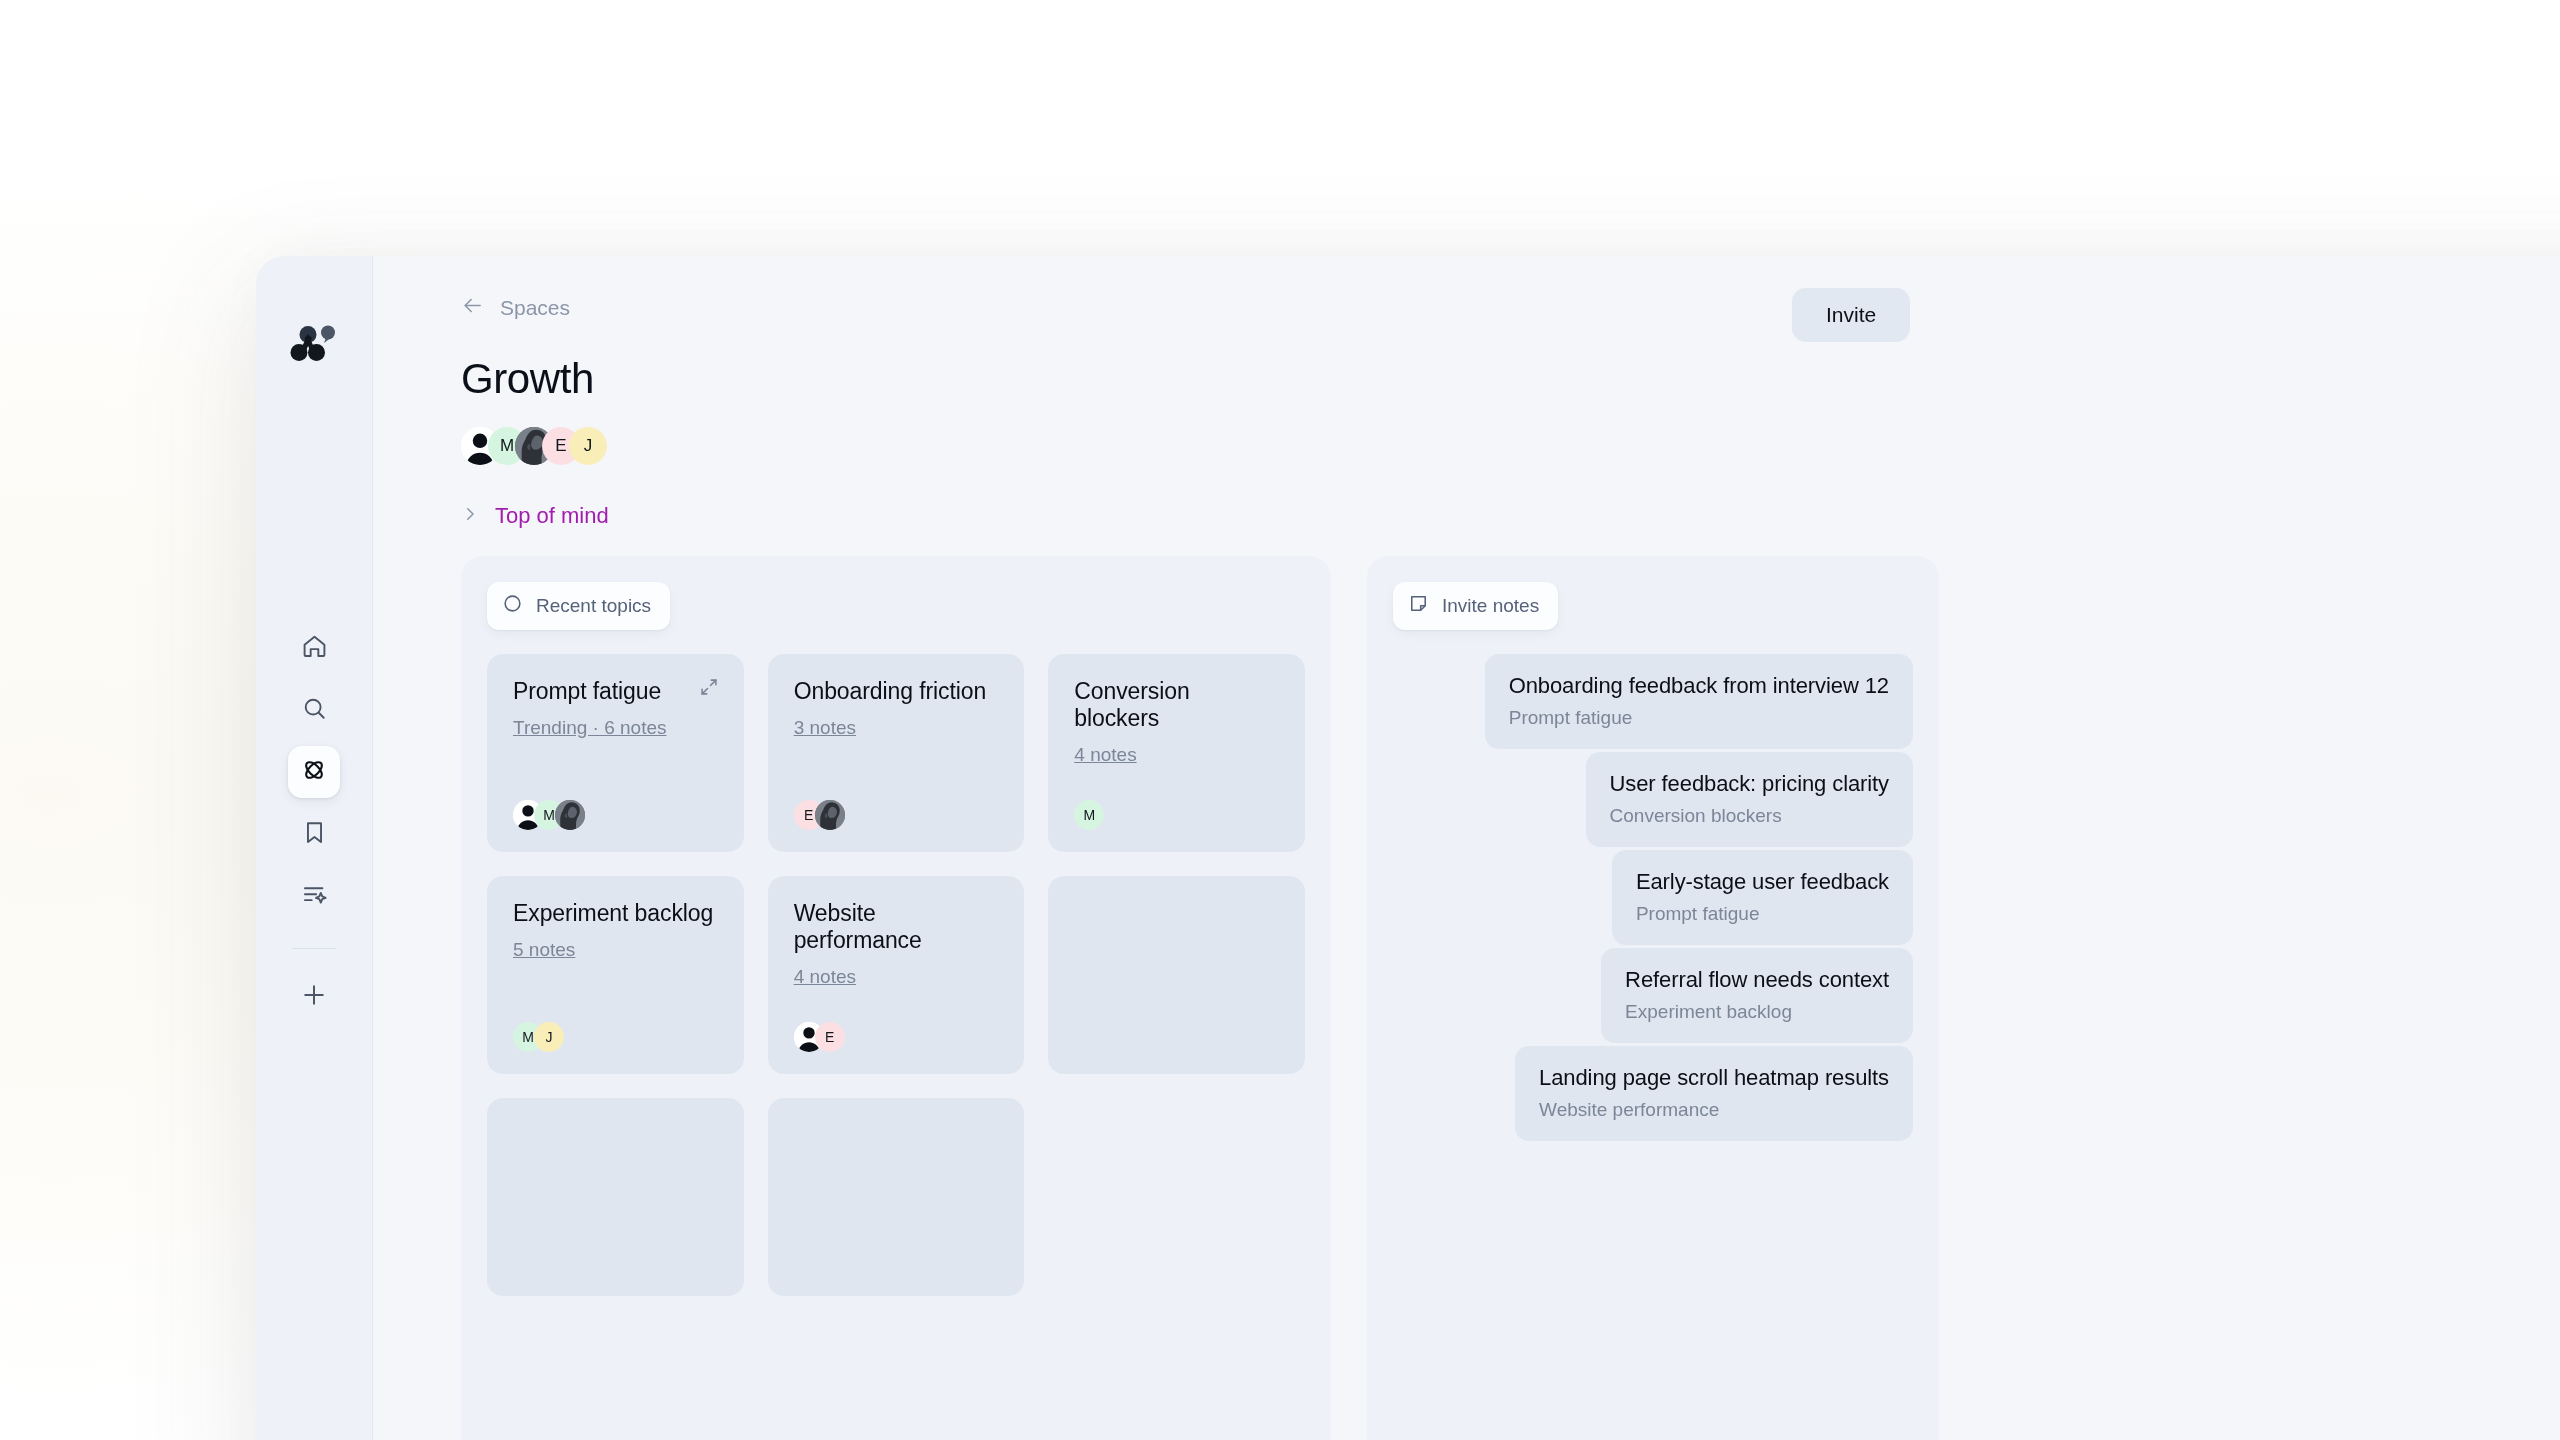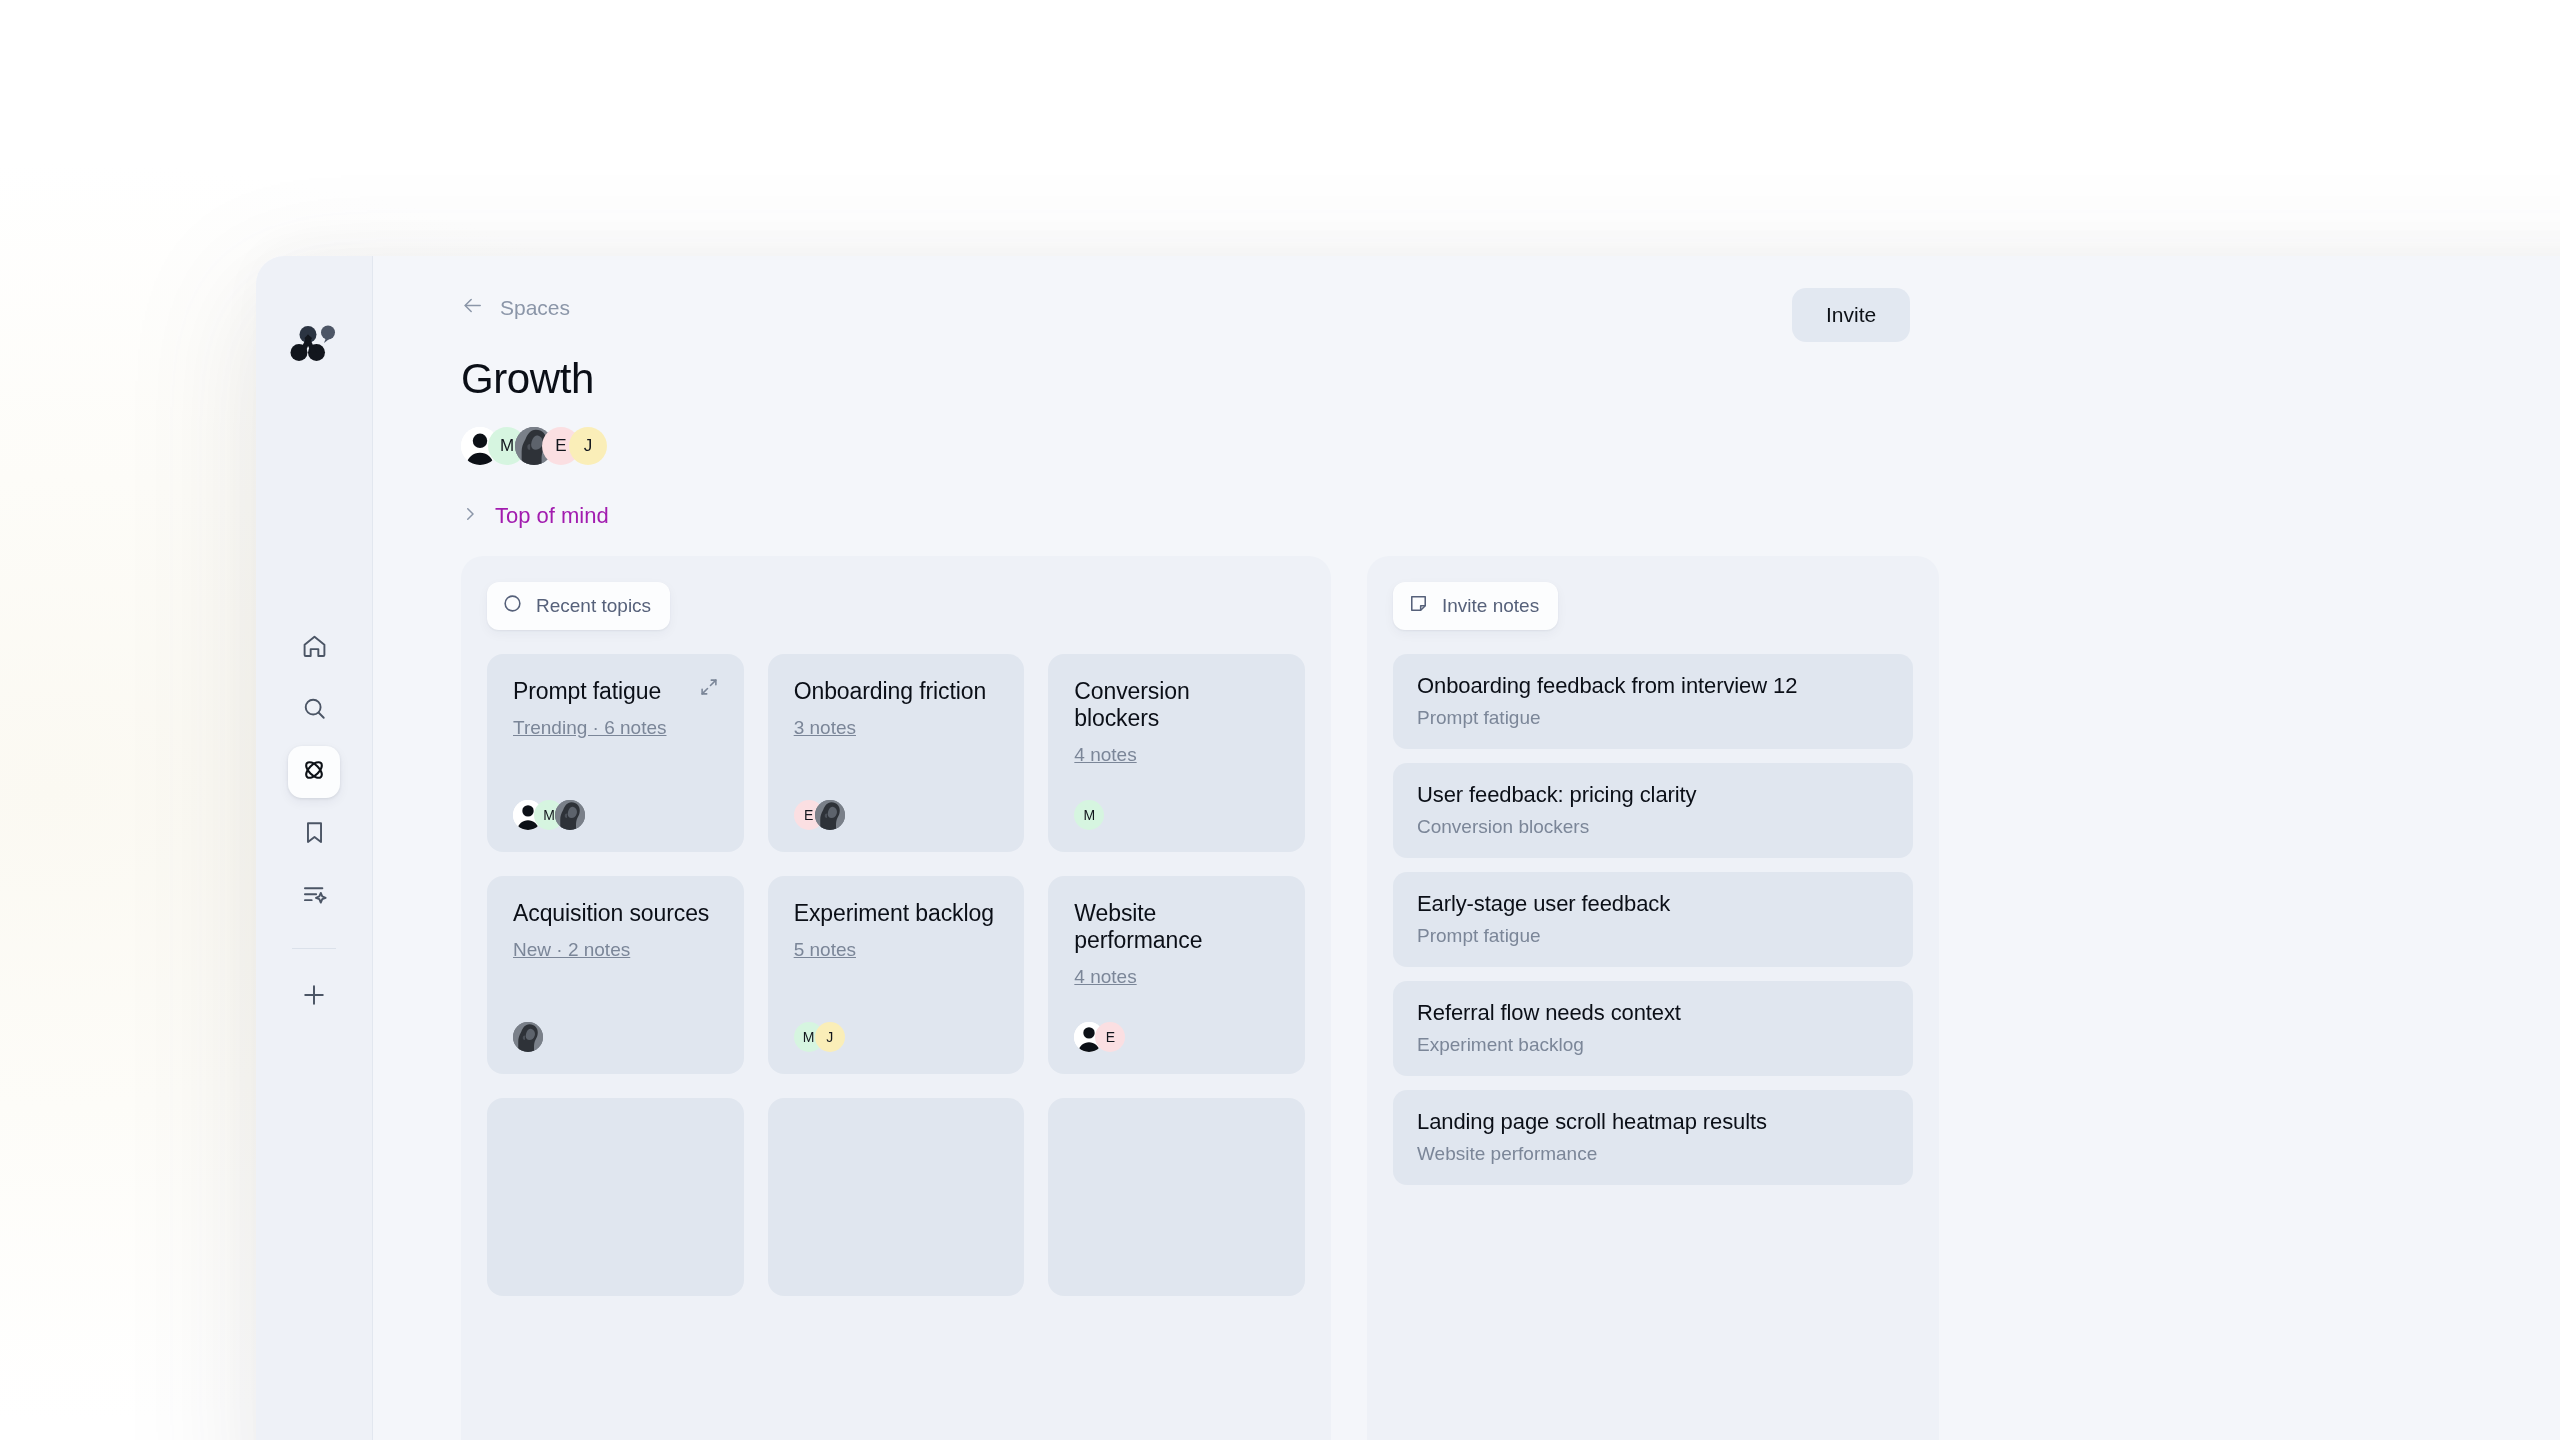--- a/index.html
+++ b/index.html
@@ -153,21 +153,21 @@
   .topic-meta { margin-top: 12px; font-size: 19px; color: #7b8698; text-decoration: underline; }
   .card-avatars { margin-top: auto; display: flex; align-items: center; }
   .card-avatars .avatar { width: 30px; height: 30px; font-size: 14px; }
   .card-avatars .avatar + .avatar { margin-left: -9px; }
   .expand-icon {
     position: absolute; top: 22px; right: 24px;
     color: #7b8698; cursor: pointer;
   }
 
   
-  #notes-list { margin-top: 24px; display: flex; flex-direction: column; gap: 14px; }
+  #notes-list { margin-top: 24px; display: flex; flex-direction: column; gap: 3px; align-items: flex-end; }
   .note-item {
     background: #e0e6ef; border-radius: 14px;
     padding: 19px 24px 20px 24px; cursor: pointer;
   }
   .note-title { font-size: 22px; color: #0b0f17; letter-spacing: -0.1px; }
   .note-source { margin-top: 8px; font-size: 19px; color: #7b8698; }
 </style>
 </head>
 <body>
 
@@ -363,34 +363,20 @@
             <div class="topic-card">
               <div class="topic-title">Conversion blockers</div>
               <div class="topic-meta">4 notes</div>
               <div class="card-avatars">
                 <div class="avatar" style="background: rgb(214, 245, 224);">
                   <span>M</span>
                 </div>
               </div>
             </div>
             <div class="topic-card">
-              <div class="topic-title">Acquisition sources</div>
-              <div class="topic-meta">New · 2 notes</div>
-              <div class="card-avatars">
-                <div class="avatar photo-b">
-                  <svg class="silhouette" viewBox="0 0 40 40" aria-hidden="true">
-                    <rect width="40" height="40" fill="#7a8089"></rect>
-                    <path d="M22 3c7 0 11 5 11 11 0 6-3 9-4 12-1 3-1 6-1 9v5H7V26c0-4 1-8 4-13C13 8 16 3 22 3z" fill="#2e3238"></path>
-                    <path d="M24 9c4 1 6 5 5 9-1 4-4 6-7 6-3 0-5-2-5-5 0-5 3-11 7-10z" fill="#5d636c"></path>
-                    <path d="M16 18c-2 0-3 1-3 3s1 3 3 3z" fill="#4a4f57"></path>
-                  </svg>
-                </div>
-              </div>
-            </div>
-            <div class="topic-card">
               <div class="topic-title">Experiment backlog</div>
               <div class="topic-meta">5 notes</div>
               <div class="card-avatars">
                 <div class="avatar" style="background: rgb(214, 245, 224);">
                   <span>M</span>
                 </div>
                 <div class="avatar" style="background: rgb(250, 238, 184);">
                   <span>J</span>
                 </div>
               </div>

